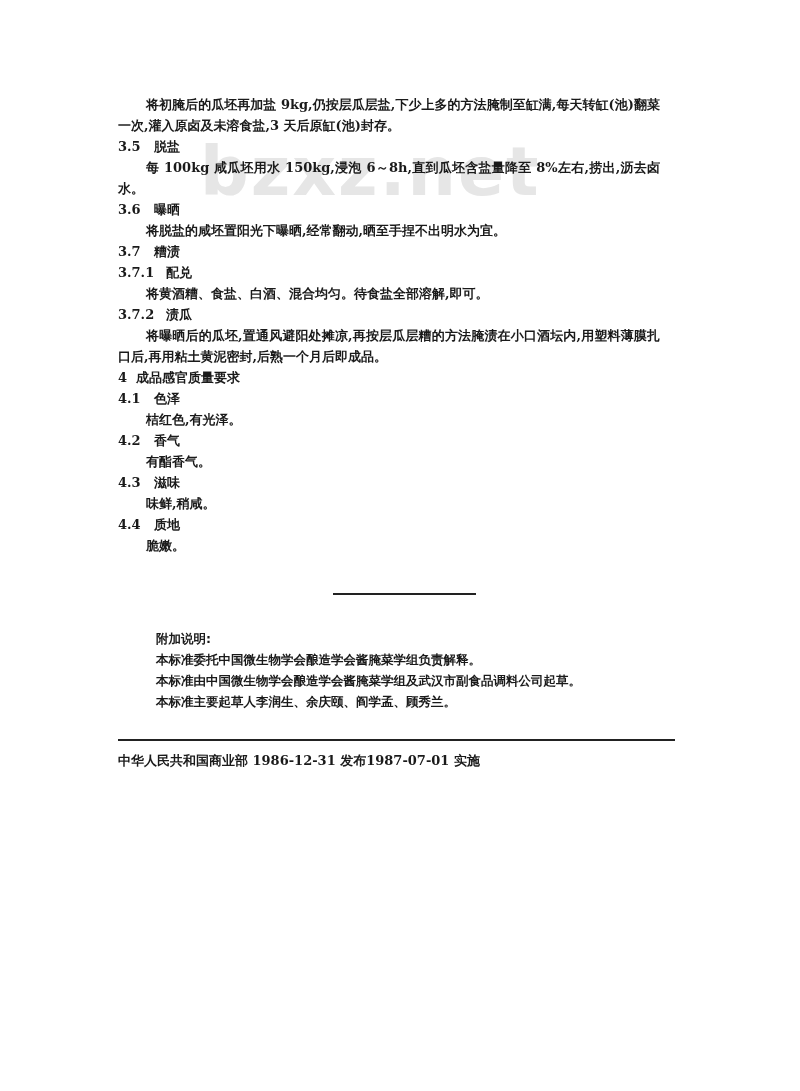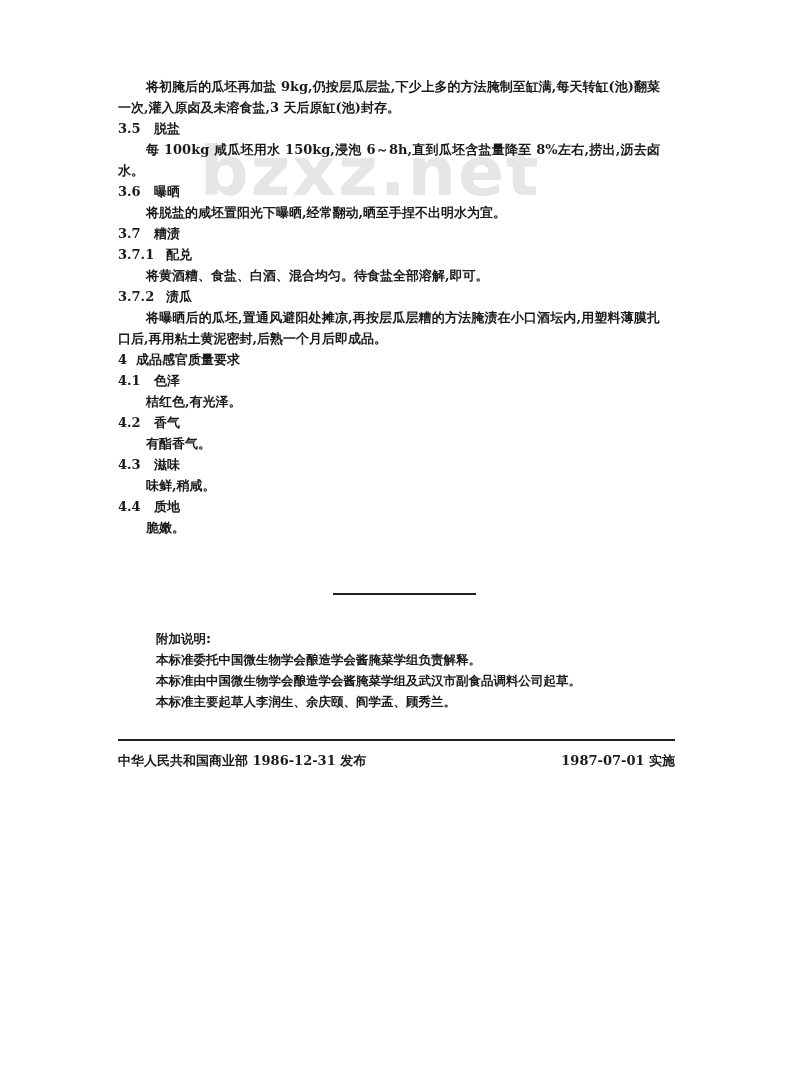--- a/index.html
+++ b/index.html
@@ -1,31 +1,31 @@
 <!DOCTYPE html>
 <html><head>
 <meta charset="utf-8">
 <style>
   html, body { margin:0; padding:0; background:#fff; }
   body { width:800px; height:1091px; position:relative; overflow:hidden;
          font-family:"DejaVu Serif", "Liberation Serif", serif; color:#1a1a1a; }
   .watermark { position:absolute; left:200px; top:138px; font-family:"DejaVu Sans","Liberation Sans",sans-serif;
                font-weight:bold; font-size:68px; color:#e6e6e6; letter-spacing:2px; line-height:1; z-index:0; }
-  .page { position:absolute; left:118px; top:76px; width:560px; z-index:1; }
+  .page { position:absolute; left:118px; top:94px; width:560px; z-index:1; }
   .line { font-size:13px; font-weight:bold; line-height:21px; height:21px; white-space:nowrap; }
   .para { font-size:13px; font-weight:bold; line-height:21px; text-indent:28px; width:542px; text-align:justify; }
   .heading .num { display:inline-block; width:36px; }
   .heading.sub .num { width:48px; }
   .heading.top .num { width:18px; }
   .indent { padding-left:28px; }
   .short-rule { position:absolute; left:333px; top:593px; width:143px; height:2px; background:#222; }
   .notes { position:absolute; left:156px; top:628px; z-index:1; }
   .notes .line { font-family:"DejaVu Sans","Liberation Sans",sans-serif; font-size:12.5px; line-height:21px; height:21px; }
   .bottom-rule { position:absolute; left:118px; top:739px; width:557px; height:2px; background:#222; }
-  .footer { position:absolute; left:118px; top:752px; width:557px; display:flex; justify-content:space-between;
+  .footer { position:absolute; left:118px; top:752px; width:557px; display:flex; 
             font-size:13px; font-weight:bold; }
 </style>
 </head>
 <body>
 
 <div class="watermark">bzxz.net</div>
 
 <div class="page">
   <div class="para">将初腌后的瓜坯再加盐 9kg,仍按层瓜层盐,下少上多的方法腌制至缸满,每天转缸(池)翻菜一次,灌入原卤及未溶食盐,3 天后原缸(池)封存。</div>
 

